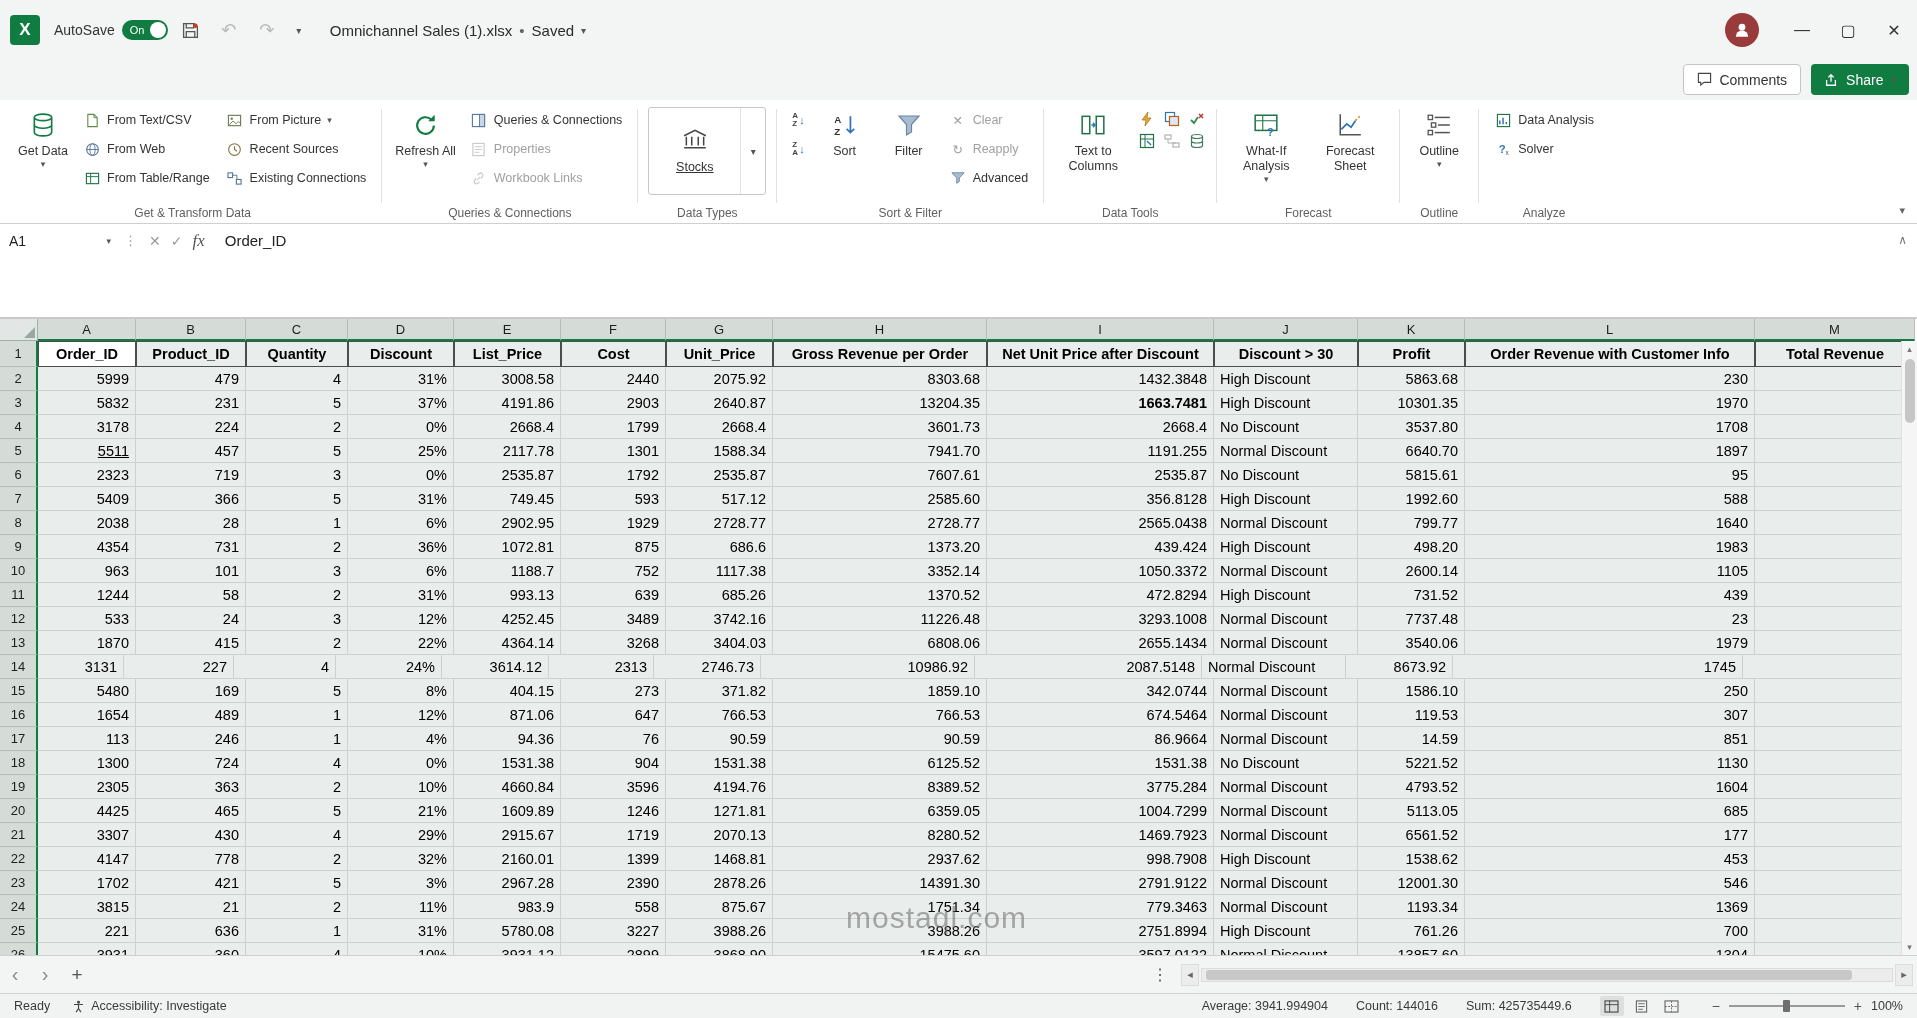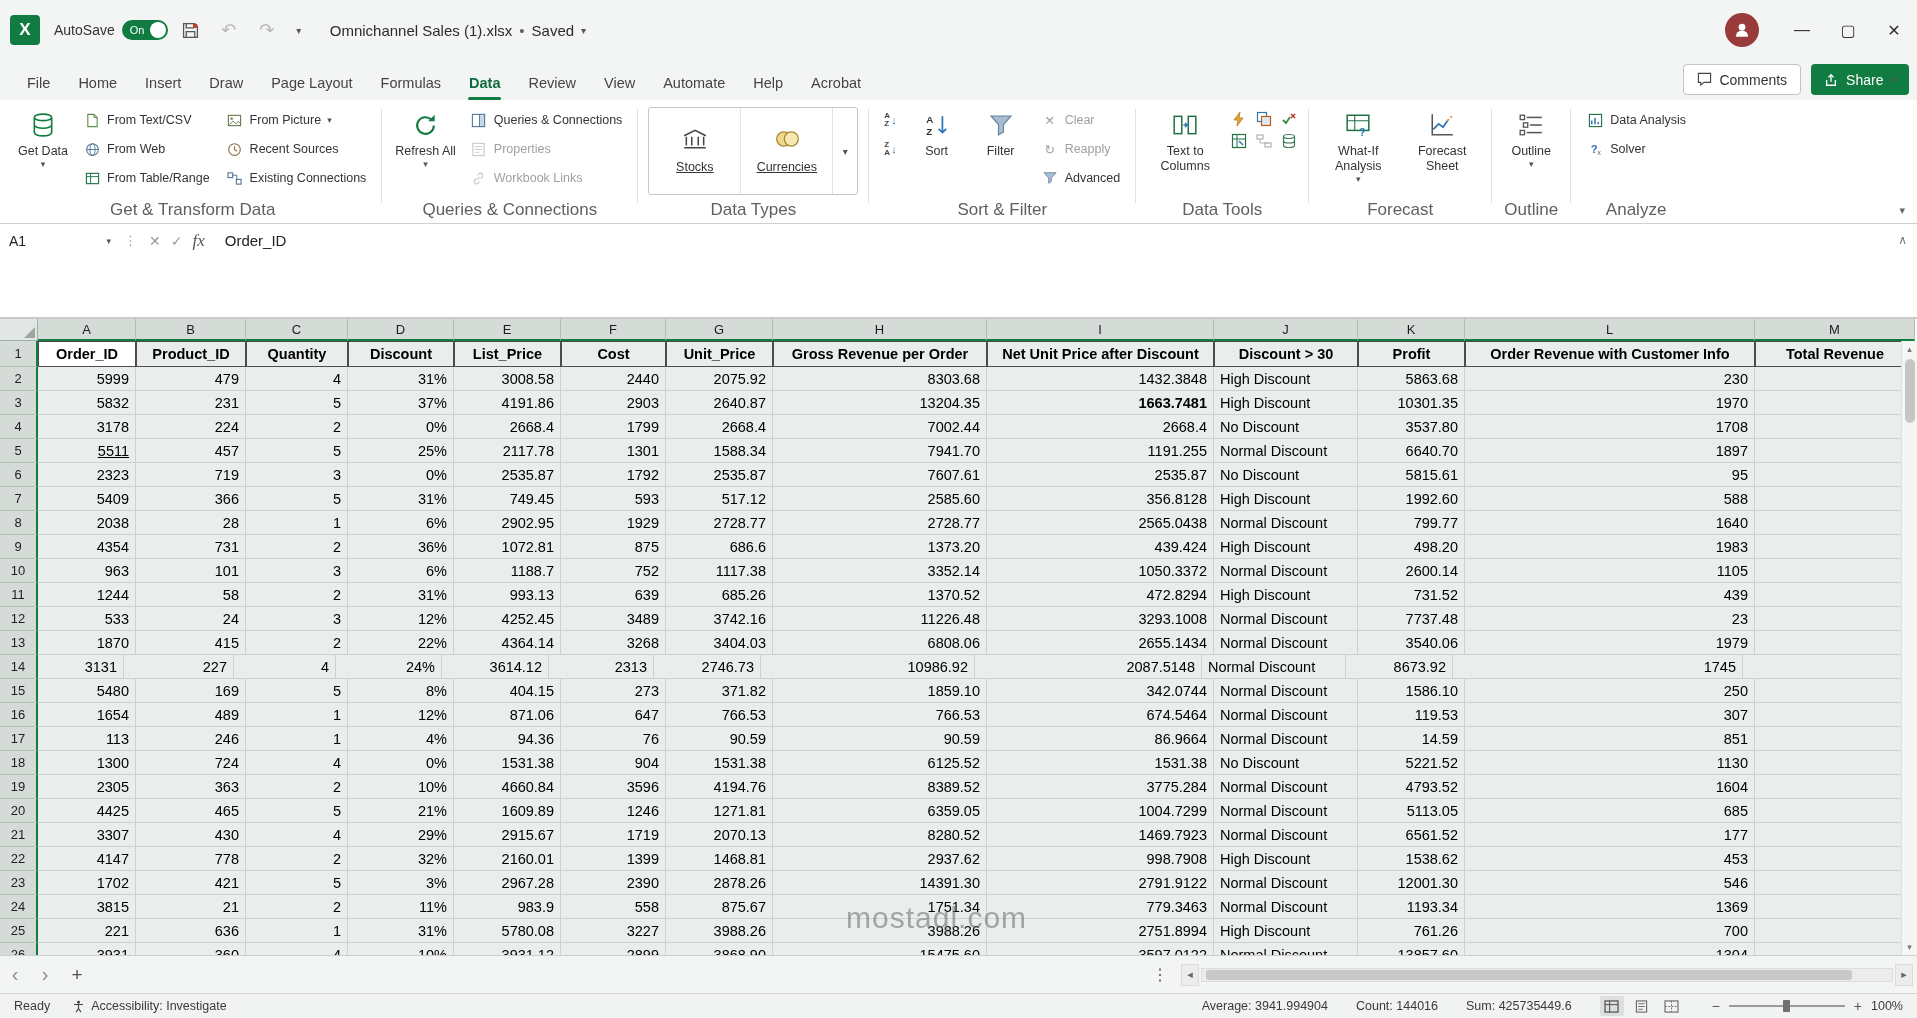--- a/index.html
+++ b/index.html
@@ -31,21 +31,21 @@
   .mtab.active { color:#0e6b3c; font-weight:bold; }
   .mtab.active::after { content:""; position:absolute; left:12px; right:12px; bottom:0; height:3px; background:#107c41; border-radius:2px; }
   .menu-right { margin-left:auto; display:flex; gap:10px; align-items:center; padding-bottom:5px; }
   .comments-btn { display:flex; align-items:center; gap:7px; border:1px solid #c4c4c4; background:#fff; border-radius:4px; height:31px; padding:0 13px; font-size:14px; color:#333; }
   .share-btn { display:flex; align-items:center; gap:8px; background:#107c41; color:#fff; border-radius:4px; height:31px; padding:0 13px; font-size:14px; }
   .share-btn .chev { font-size:9px; }
 
   
   .ribbon { height:124px; background:#fff; border-bottom:1px solid #cfcfcf; display:flex; align-items:stretch; padding:3px 2px 0 6px; position:relative; flex:none; }
   .rgroup { position:relative; padding:2px 8px 18px; display:flex; flex-direction:column; }
-  .glabel { position:absolute; bottom:3px; left:0; right:0; text-align:center; font-size:17px; color:#5f5f5f; white-space:nowrap; }
+  .glabel { position:absolute; bottom:3px; left:0; right:0; text-align:center; font-size:12px; color:#5f5f5f; white-space:nowrap; }
   .rbody { display:flex; align-items:flex-start; gap:6px; height:96px; }
   .gdiv { width:1px; background:#e2e2e2; margin:6px 2px 20px; }
   .bigbtn { min-width:58px; max-width:78px; display:flex; flex-direction:column; align-items:center; text-align:center; font-size:12.5px; color:#333; padding:4px 3px; border-radius:4px; line-height:1.2; }
   .bigbtn .bic { height:32px; display:flex; align-items:center; justify-content:center; margin-bottom:3px; }
   .chev { font-size:9px; color:#555; }
   .smallcol { display:flex; flex-direction:column; gap:3px; padding-top:2px; }
   .smallbtn { display:flex; align-items:center; gap:6px; font-size:12.5px; color:#333; height:26px; padding:0 5px; white-space:nowrap; border-radius:3px; }
   .smallbtn.dis, .bigbtn.dis { color:#a0a0a0; }
   .smallbtn.dis svg { opacity:.45; }
   .mi { display:inline-flex; width:18px; justify-content:center; }
@@ -149,34 +149,20 @@
             <path d="M2.5 14a5.5 5.5 0 0 1 11 0z" fill="#fff"></path>
           </svg>
       </div>
       <div class="wbtn">—</div>
       <div class="wbtn">▢</div>
       <div class="wbtn">✕</div>
     </div>
   </div>
 
   <div class="menubar">
-    <div class="mtabs" id="menuTabs">
-        <div class="mtab">File</div>
-        <div class="mtab">Home</div>
-        <div class="mtab">Insert</div>
-        <div class="mtab">Draw</div>
-        <div class="mtab">Page Layout</div>
-        <div class="mtab">Formulas</div>
-        <div class="mtab active">Data</div>
-        <div class="mtab">Review</div>
-        <div class="mtab">View</div>
-        <div class="mtab">Automate</div>
-        <div class="mtab">Help</div>
-        <div class="mtab">Acrobat</div>
-      </div>
     <div class="menu-right">
       <div class="comments-btn">
         <svg width="15" height="15" viewBox="0 0 16 16">
             <path d="M1.5 1.5h13v9.5h-7l-3.5 3v-3h-2.5z" fill="none" stroke="#444" stroke-width="1.2"></path>
           </svg>
         <span>Comments</span>
       </div>
       <div class="share-btn">
         <svg width="14" height="14" viewBox="0 0 16 16">
             <path d="M8 10V2.5M5 5l3-3 3 3" fill="none" stroke="#fff" stroke-width="1.5"></path>
@@ -318,27 +304,20 @@
 
     <div class="rgroup">
       <div class="rbody">
         <div class="gallery">
           <div class="gitem">
             <span><svg width="26" height="22" viewBox="0 0 24 20">
                   <path d="M2 7l10-5 10 5" fill="none" stroke="#444" stroke-width="1.4"></path>
                   <path d="M4 8v8M9 8v8M15 8v8M20 8v8M2 18h20" stroke="#444" stroke-width="1.4"></path>
                 </svg></span>
             <span>Stocks</span>
-          </div>
-          <div class="gitem">
-            <span><svg width="26" height="22" viewBox="0 0 24 20">
-                  <circle cx="9" cy="10" r="6.5" fill="#f0d98c" stroke="#a9882e" stroke-width="1.2"></circle>
-                  <circle cx="16" cy="10" r="6.5" fill="#f6e7b4" stroke="#a9882e" stroke-width="1.2"></circle>
-                </svg></span>
-            <span>Currencies</span>
           </div>
           <div class="gmore">▾</div>
         </div>
       </div>
       <div class="glabel">Data Types</div>
     </div>
     <div class="gdiv"></div>
 
     <div class="rgroup">
       <div class="rbody">
@@ -617,21 +596,21 @@
         </div>
         <div class="gridrow">
           <div class="rownum">4</div>
           <div class="cell num" style="width: 98px;">3178</div>
           <div class="cell num" style="width: 110px;">224</div>
           <div class="cell num" style="width: 102px;">2</div>
           <div class="cell num" style="width: 106px;">0%</div>
           <div class="cell num" style="width: 107px;">2668.4</div>
           <div class="cell num" style="width: 105px;">1799</div>
           <div class="cell num" style="width: 107px;">2668.4</div>
-          <div class="cell num" style="width: 214px;">7002.44</div>
+          <div class="cell num" style="width: 214px;">3601.73</div>
           <div class="cell num" style="width: 227px;">2668.4</div>
           <div class="cell" style="width: 144px;">No Discount</div>
           <div class="cell num" style="width: 107px;">3537.80</div>
           <div class="cell num" style="width: 290px;">1708</div>
           <div class="cell" style="width: 160px;"></div>
         </div>
         <div class="gridrow">
           <div class="rownum">5</div>
           <div class="cell num" style="width: 98px; text-decoration: underline;">5511</div>
           <div class="cell num" style="width: 110px;">457</div>

